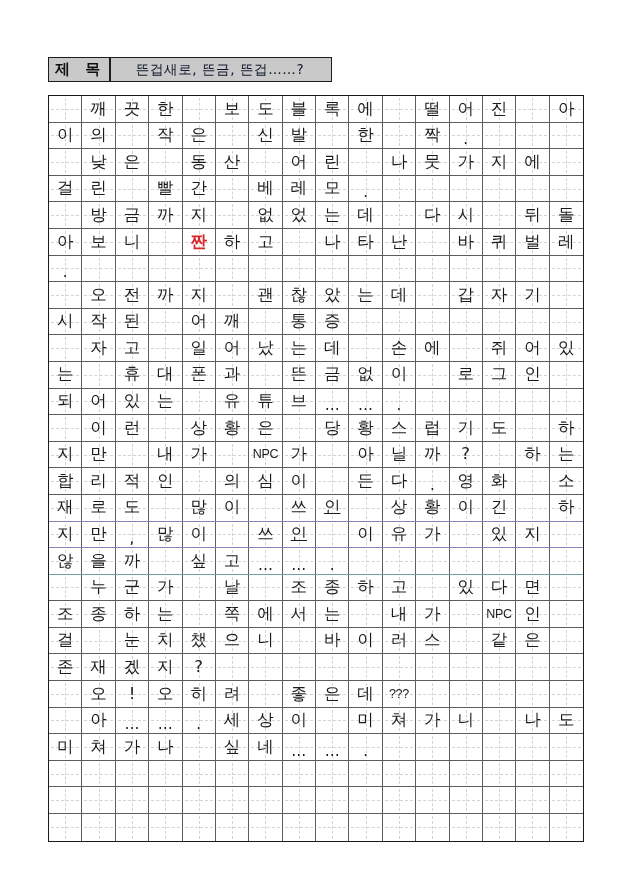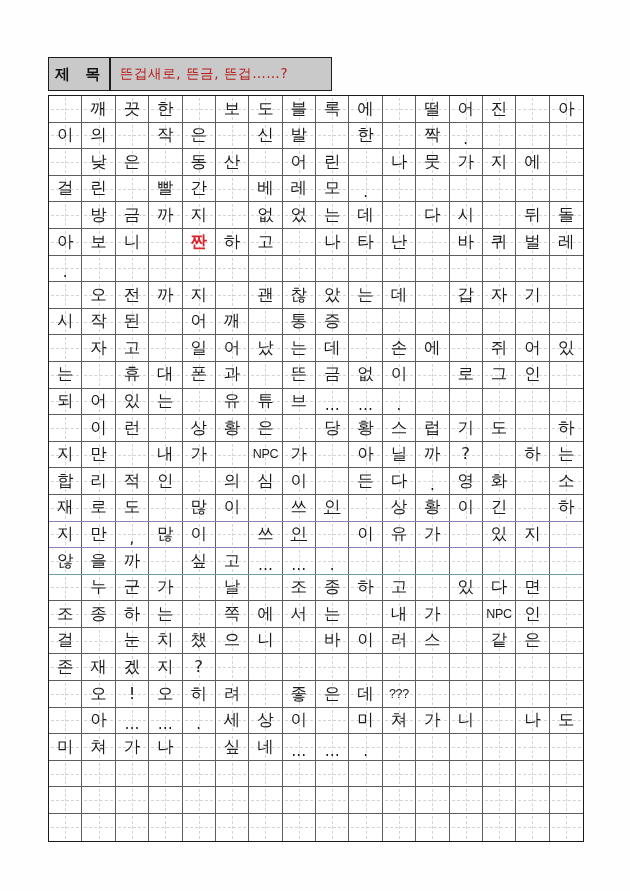--- a/index.html
+++ b/index.html
@@ -20,21 +20,21 @@
     height: 891px;
     background: #fefefe;
   }
 
   
   #title-bar {
     position: absolute;
     left: 48px;
     top: 57px;
     width: 284px;
-    height: 34px;
+    height: 25px;
     border: 1.6px solid #1c1c1c;
     background: #c9c9c9;
     box-sizing: border-box;
     display: flex;
     align-items: center;
     overflow: hidden;
     text-align: center;
   }
   #title-label {
     font-size: 15px;
@@ -46,22 +46,22 @@
     font-family: "DejaVu Sans", "Liberation Sans", sans-serif;
   }
   #title-divider {
     width: 1.6px;
     height: 100%;
     background: #1c1c1c;
     margin: 0 0 0 4px;
   }
   #title-value {
     font-size: 13.5px;
-    color: #b91c1c;
-    padding-left: 9px;
+    color: #0f172a;
+    padding-left: 25px;
     letter-spacing: 0.6px;
     white-space: nowrap;
     font-family: "DejaVu Sans", "Liberation Sans", sans-serif;
   }
 
   
   #grid {
     position: absolute;
     left: 48px;
     top: 95px;

